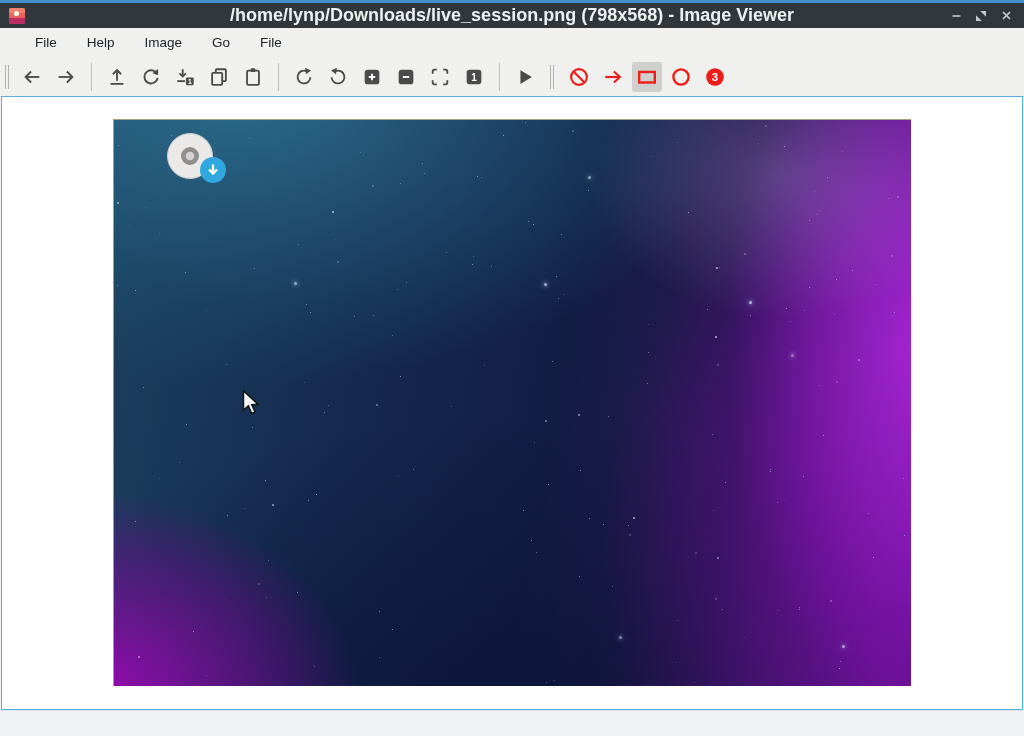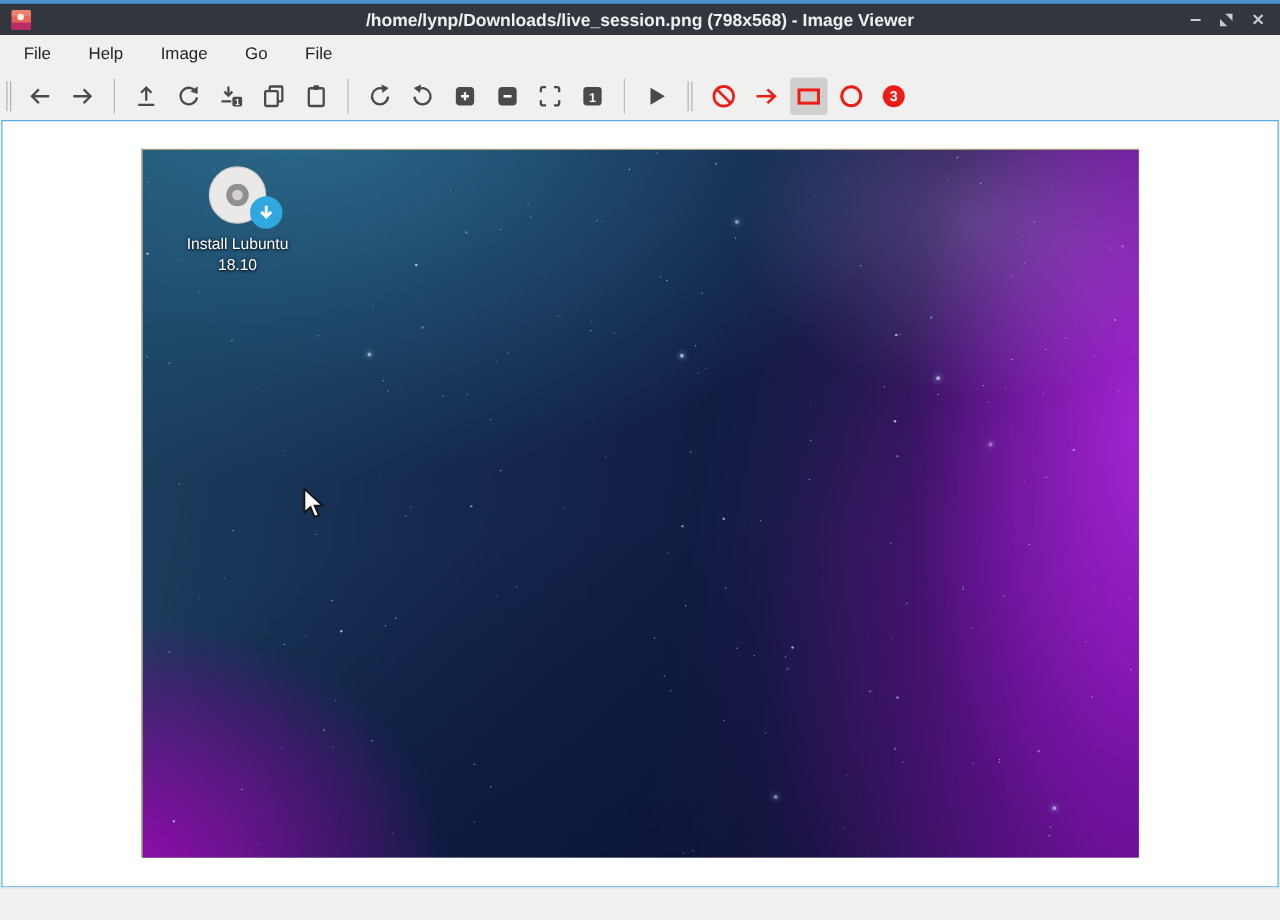--- a/index.html
+++ b/index.html
@@ -11,31 +11,31 @@
   }
 
   
   .titlebar {
     height: 28px; background: #31373d; border-top: 3px solid #4791cf;
     display: flex; align-items: center; position: relative; flex: 0 0 auto;
   }
   .app-icon { width: 16px; height: 16px; margin-left: 9px; border-radius: 2px; overflow: hidden; }
   .title-text {
     position: absolute; left: 0; right: 0; text-align: center;
-    color: #edf0f2; font-size: 14px; font-weight: bold; pointer-events: none;
+    color: #edf0f2; font-size: 18px; font-weight: bold; pointer-events: none;
   }
   .win-controls { margin-left: auto; display: flex; align-items: center; gap: 9px; padding-right: 10px; }
   .win-btn { width: 16px; height: 16px; display: flex; align-items: center; justify-content: center;
     background: transparent; border: 0; cursor: pointer; color: #c7ccd1; }
   .win-btn svg { display: block; }
 
   
   .menubar {
     height: 29px; background: #f0f0ef; display: flex; align-items: center;
-    padding-left: 4px; flex: 0 0 auto;
+    padding-left: 20px; flex: 0 0 auto;
   }
   .menu-item {
     font-size: 13.5px; color: #20242a; padding: 4px 11px; margin: 0 4px;
     background: transparent; border: 0; cursor: default; border-radius: 3px;
   }
 
   
   .toolbar {
     height: 39px; background: #f0f0ef; display: flex; align-items: center;
     padding-left: 3px; flex: 0 0 auto;
@@ -452,24 +452,20 @@
           <circle cx="24" cy="24" r="9" fill="#8f8f8f"></circle>
           <circle cx="24" cy="24" r="4.3" fill="#d2d1cf"></circle>
         </svg>
         <span class="badge">
           <svg width="16" height="16" viewBox="0 0 16 16" fill="none" stroke="#ffffff" stroke-width="2.4">
             <path d="M8 2.5v8"></path>
               <path d="M4 7.5L8 11.5l4-4"></path>
           </svg>
         </span>
       </div>
-      <div class="desk-label">
-        <div>Install Lubuntu</div>
-        <div>18.10</div>
-      </div>
     </div>
 
     <svg class="cursor" width="20" height="26" viewBox="0 0 20 26">
       <polygon points="1.5,1 1.5,20 6.4,15.7 9.6,23.4 13,22 9.7,14.6 16,14.4" fill="#ffffff" stroke="#151515" stroke-width="1.5"></polygon>
     </svg>
   </div>
 </div>
 
 <div class="statusbar"></div>
 

